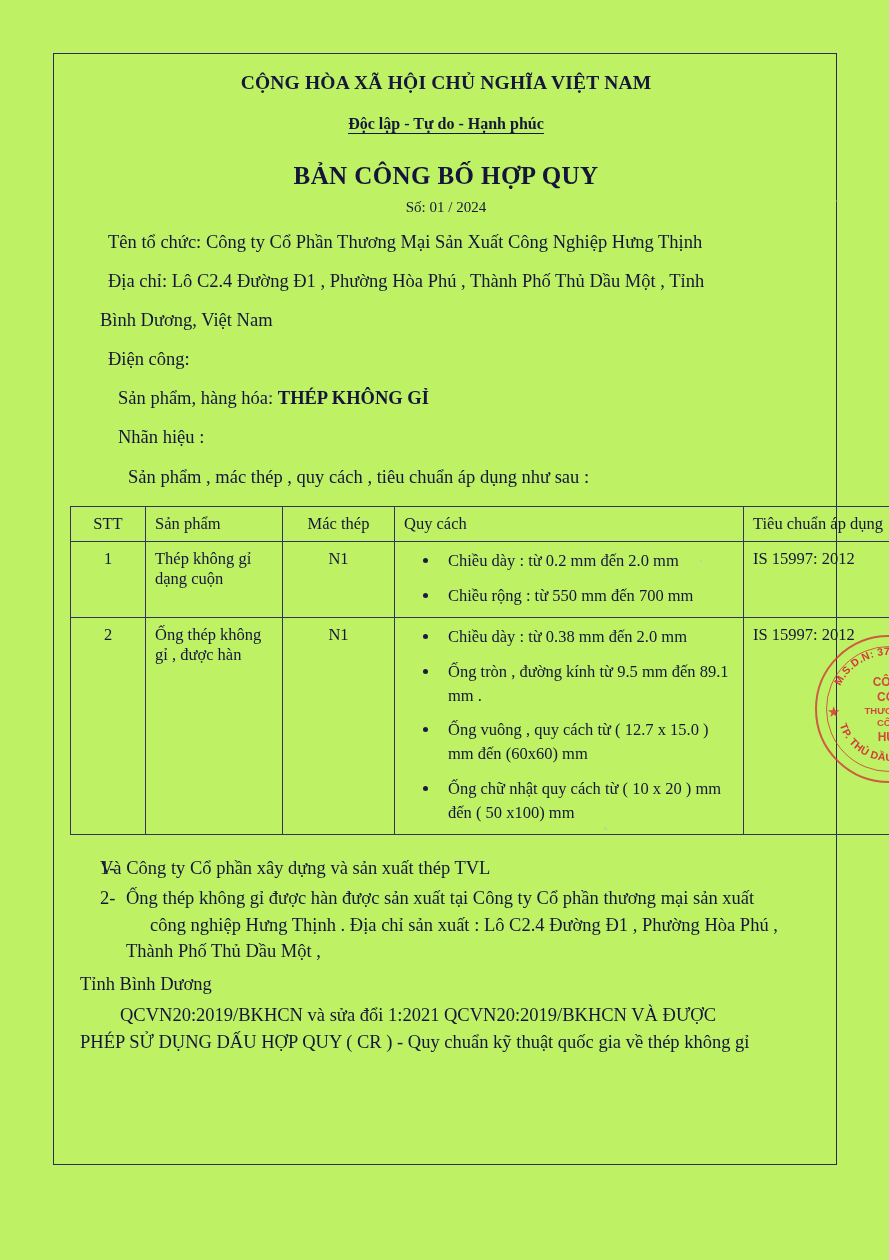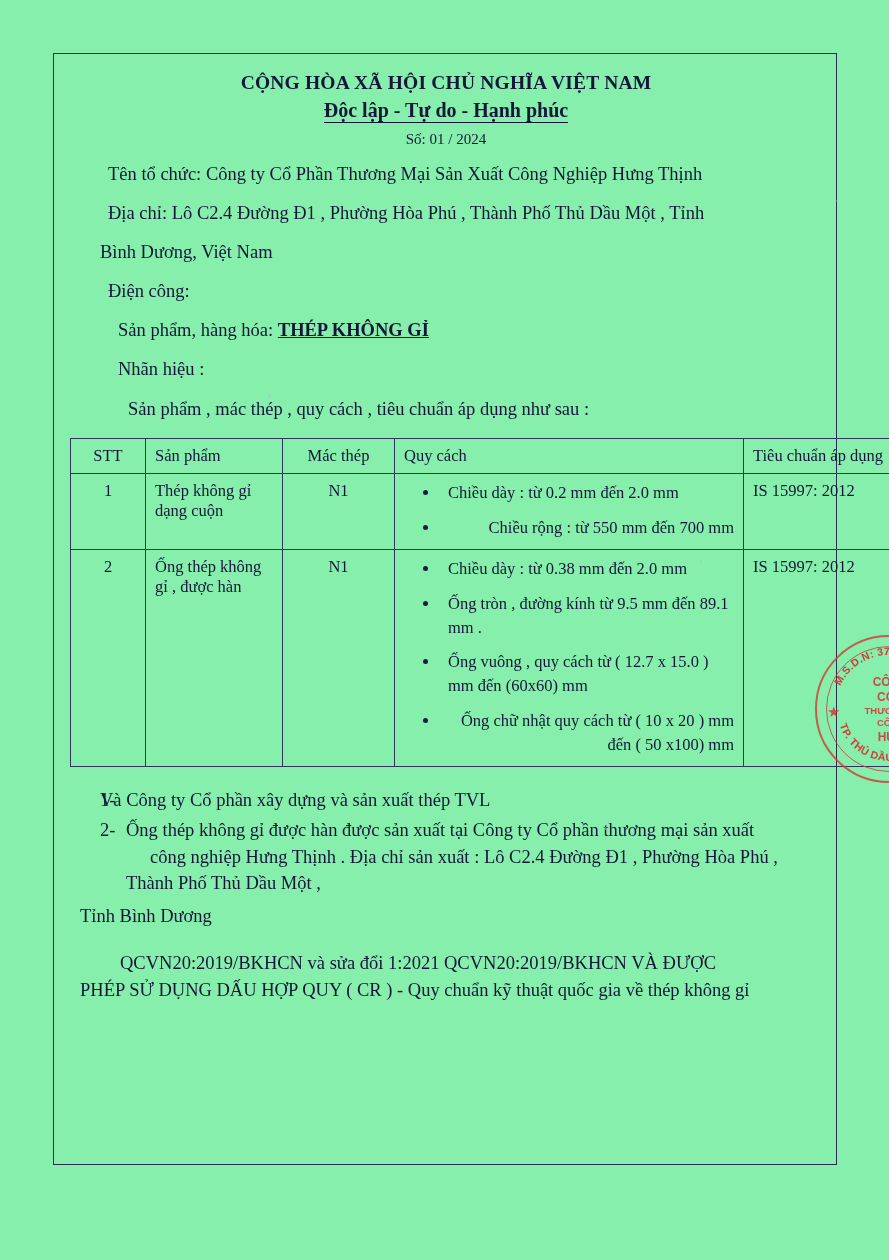--- a/index.html
+++ b/index.html
@@ -14,21 +14,21 @@
     color: #1a1a2e;
     position: relative;
     overflow: hidden;
   }
 
   .page {
     position: absolute;
     left: 0; top: 0;
     width: 889px;
     height: 1260px;
-    background: #86efac;
+    background: #bef264;
   }
 
   
   .scan-border {
     position: absolute;
     left: 53px;
     top: 53px;
     width: 784px;
     height: 1112px;
     border: 1px solid #2b2b55;
@@ -47,22 +47,22 @@
 
   .nation {
     font-weight: bold;
     font-size: 19.5px;
     letter-spacing: 0.2px;
     color: #16163a;
     margin-top: 10px;
   }
   .motto {
     font-weight: bold;
-    font-size: 20px;
-    margin-top: 5px;
+    font-size: 16px;
+    margin-top: 21px;
     color: #16163a;
   }
   .motto span.ul {
     border-bottom: 1.2px solid #16163a;
     padding-bottom: 1px;
   }
 
   .doc-title {
     font-weight: bold;
     font-size: 25px;
@@ -78,21 +78,21 @@
 
   .para {
     font-size: 18.5px;
     line-height: 1.42;
     margin-top: 13px;
     color: #15153a;
   }
   .para.indent { padding-left: 38px; }
   .para.indent2 { padding-left: 48px; }
 
-  .bold { font-weight: bold; text-decoration: underline; }
+  .bold { font-weight: bold; }
 
   
   table.spec {
     width: 752px;
     border-collapse: collapse;
     margin-top: 16px;
     font-size: 16.5px;
     color: #15153a;
     table-layout: fixed;
   }
@@ -122,21 +122,21 @@
     margin: 0;
     padding-left: 19px;
     list-style: none;
   }
   ul.bullets li {
     position: relative;
     margin: 0 0 11px 0;
     line-height: 1.45;
     padding-left: 25px;
   }
-  ul.bullets li:last-child { margin-bottom: 2px; text-align: right; }
+  ul.bullets li:last-child { margin-bottom: 2px; }
   ul.bullets li::before {
     content: "";
     position: absolute;
     left: 0;
     top: 9px;
     width: 5px;
     height: 5px;
     background: #1b1b40;
     border-radius: 50%;
   }
@@ -253,20 +253,21 @@
 <body>
 
 <div class="page">
   <div class="scan-border"></div>
 
   <div class="content">
 
     <div class="center nation">CỘNG HÒA XÃ HỘI CHỦ NGHĨA VIỆT NAM</div>
     <div class="center motto"><span class="ul">Độc lập - Tự do - Hạnh phúc</span></div>
 
+    <div class="center doc-title">BẢN CÔNG BỐ HỢP QUY</div>
     <div class="center doc-number">Số: 01 / 2024</div>
 
     <div class="para indent">
       <span>Tên tổ chức: </span><span>Công ty Cổ Phần Thương Mại Sản Xuất Công Nghiệp Hưng Thịnh</span>
     </div>
 
     <div class="para indent">
       <span>Địa chỉ: </span><span>Lô C2.4 Đường Đ1 , Phường Hòa Phú , Thành Phố Thủ Dầu Một , Tỉnh</span>
     </div>
     <div class="para" style="margin-top:12px;padding-left:30px;">Bình Dương, Việt Nam</div>
@@ -333,21 +334,21 @@
         <span class="txt">
           <span class="cont">Ống thép không gỉ được hàn được sản xuất tại Công ty Cổ phần thương mại sản xuất</span>
           <span class="ind">công nghiệp Hưng Thịnh . Địa chỉ sản xuất : Lô C2.4 Đường Đ1 , Phường Hòa Phú ,</span>
           <span class="cont">Thành Phố Thủ Dầu Một ,</span>
         </span>
       </div>
     </div>
 
     <div class="tail">
       <span class="full">Tỉnh Bình Dương</span>
-      <span class="just" style="margin-top:20px;">QCVN20:2019/BKHCN và sửa đổi 1:2021  QCVN20:2019/BKHCN VÀ ĐƯỢC</span>
+      <span class="just" style="margin-top:4px;">QCVN20:2019/BKHCN và sửa đổi 1:2021  QCVN20:2019/BKHCN VÀ ĐƯỢC</span>
       <span class="full">PHÉP SỬ DỤNG DẤU HỢP QUY ( CR ) -  Quy chuẩn kỹ thuật quốc gia về thép không gỉ</span>
     </div>
 
   </div>
 
   <div class="stamp">
     <div class="ring"></div>
     <div class="ring inner"></div>
     <div class="star">★</div>
     <svg class="arc-top" viewBox="0 0 148 148">

